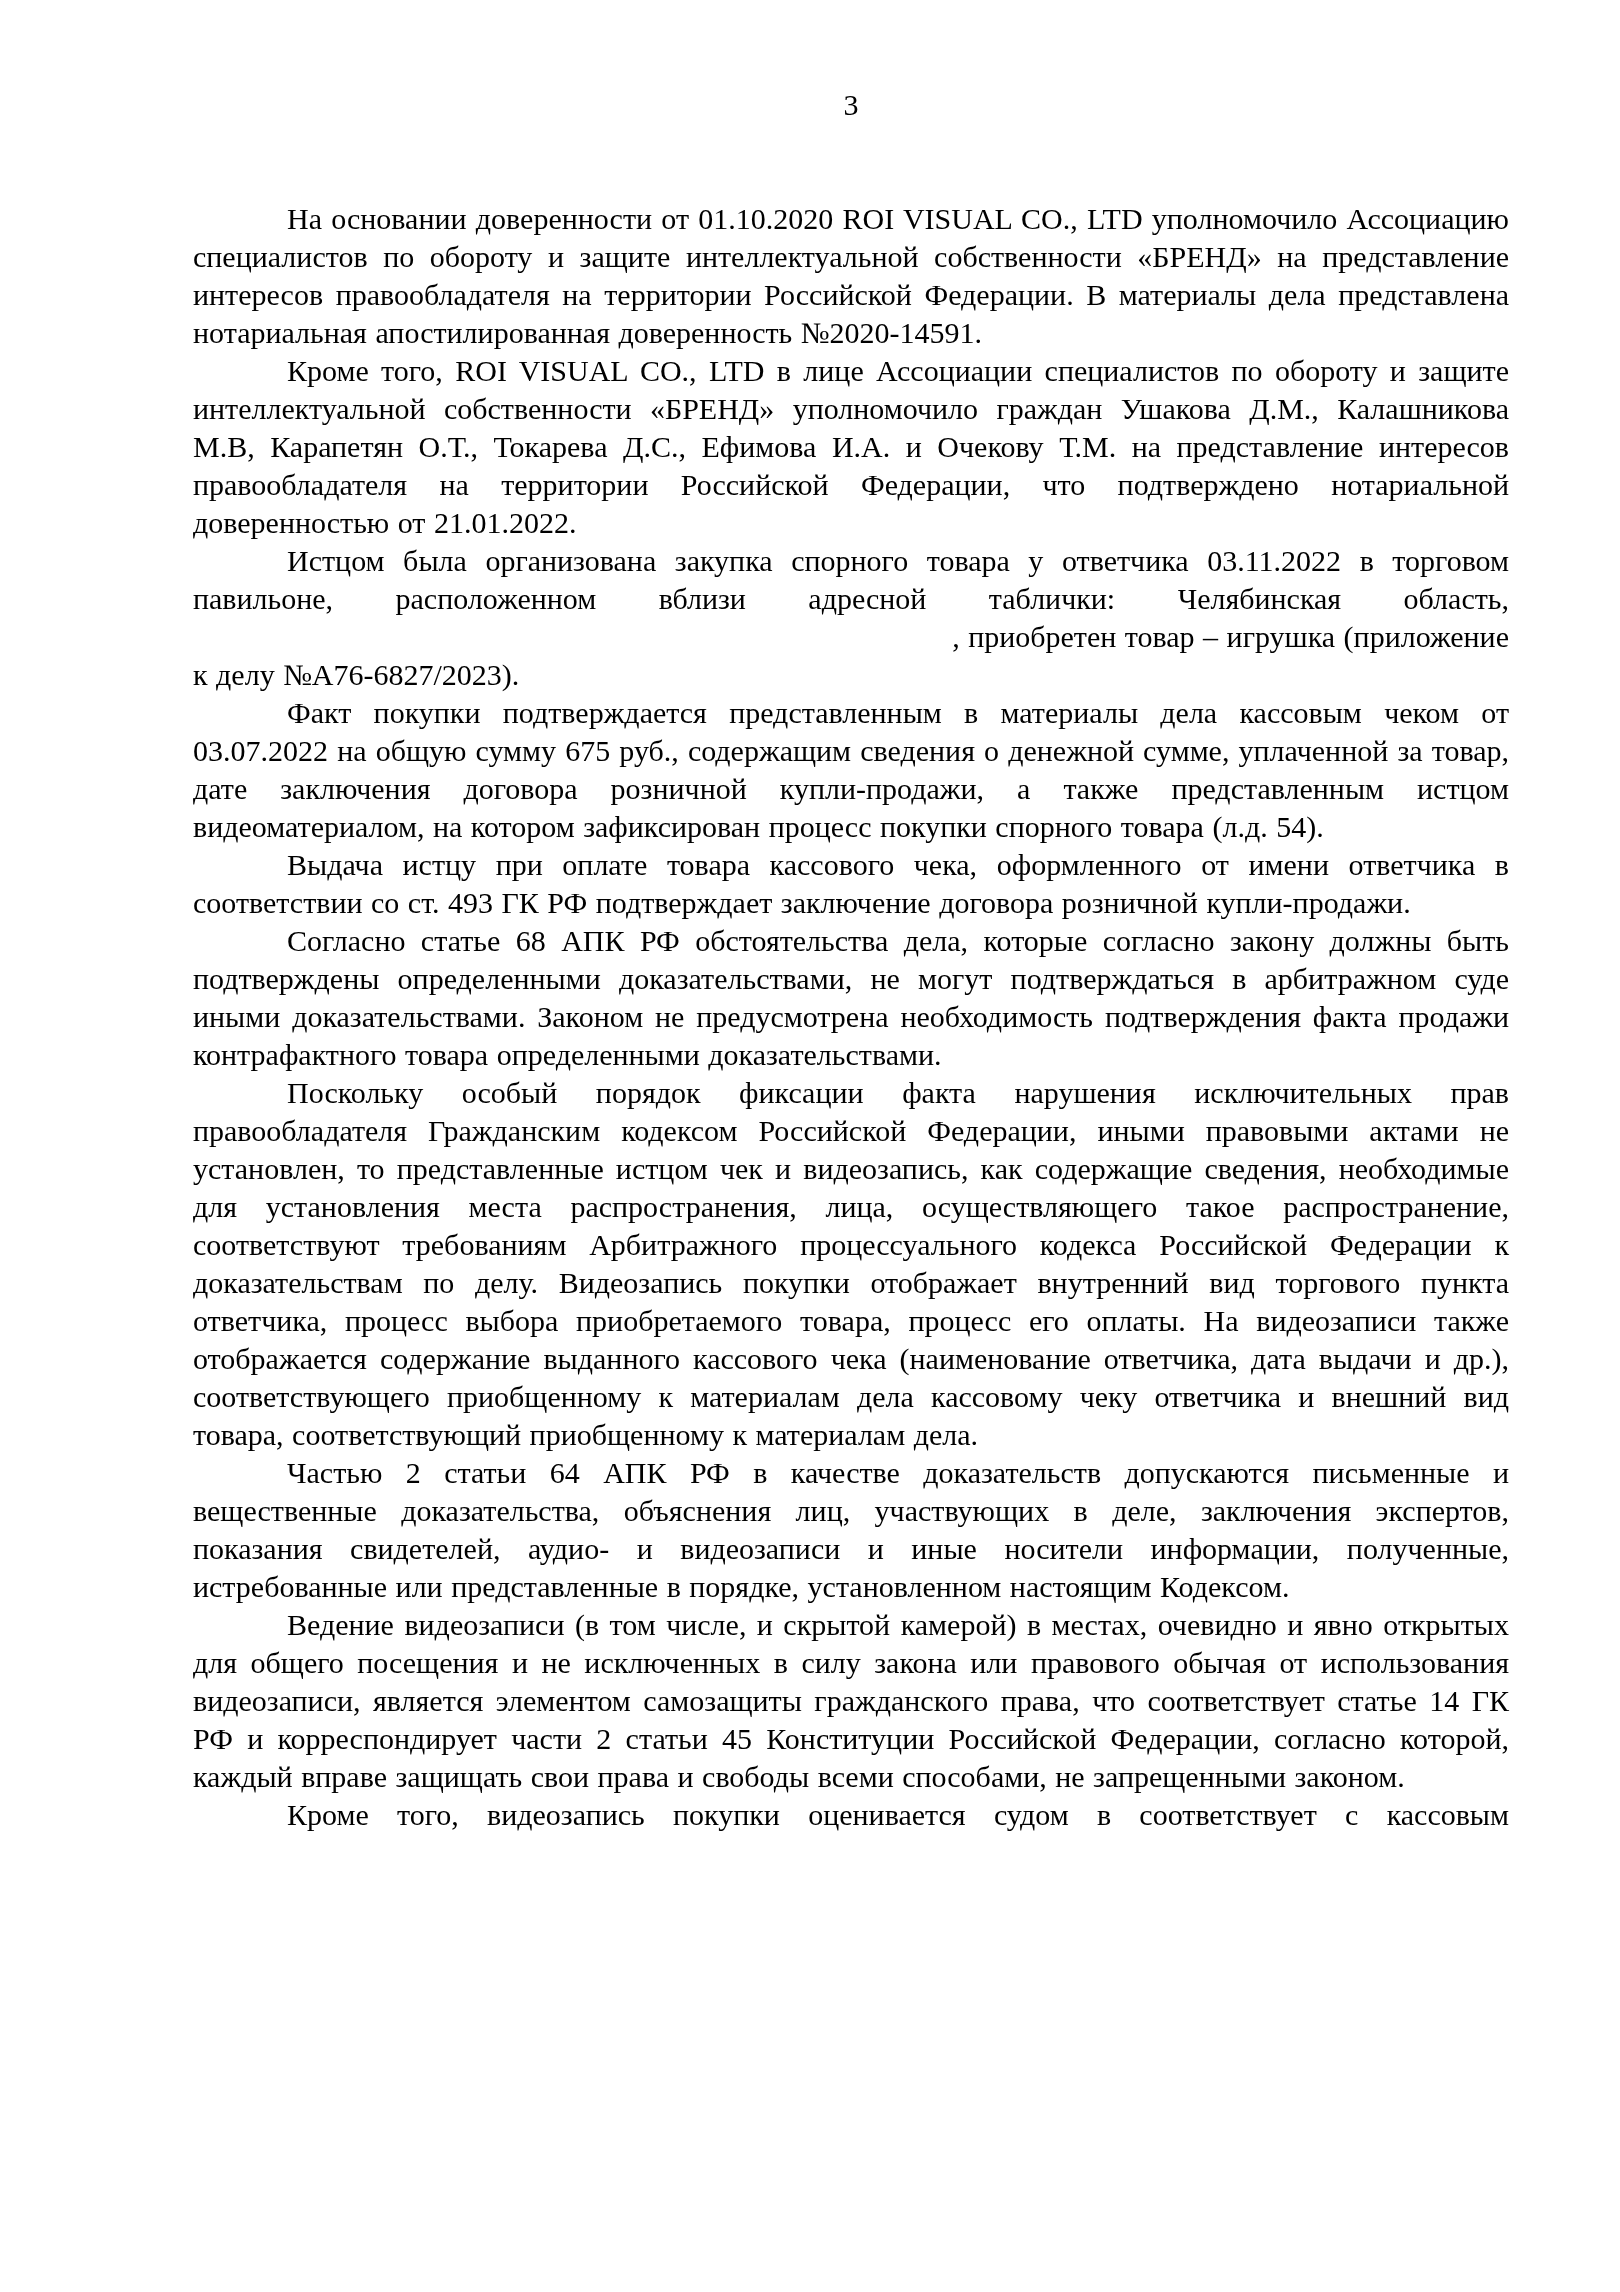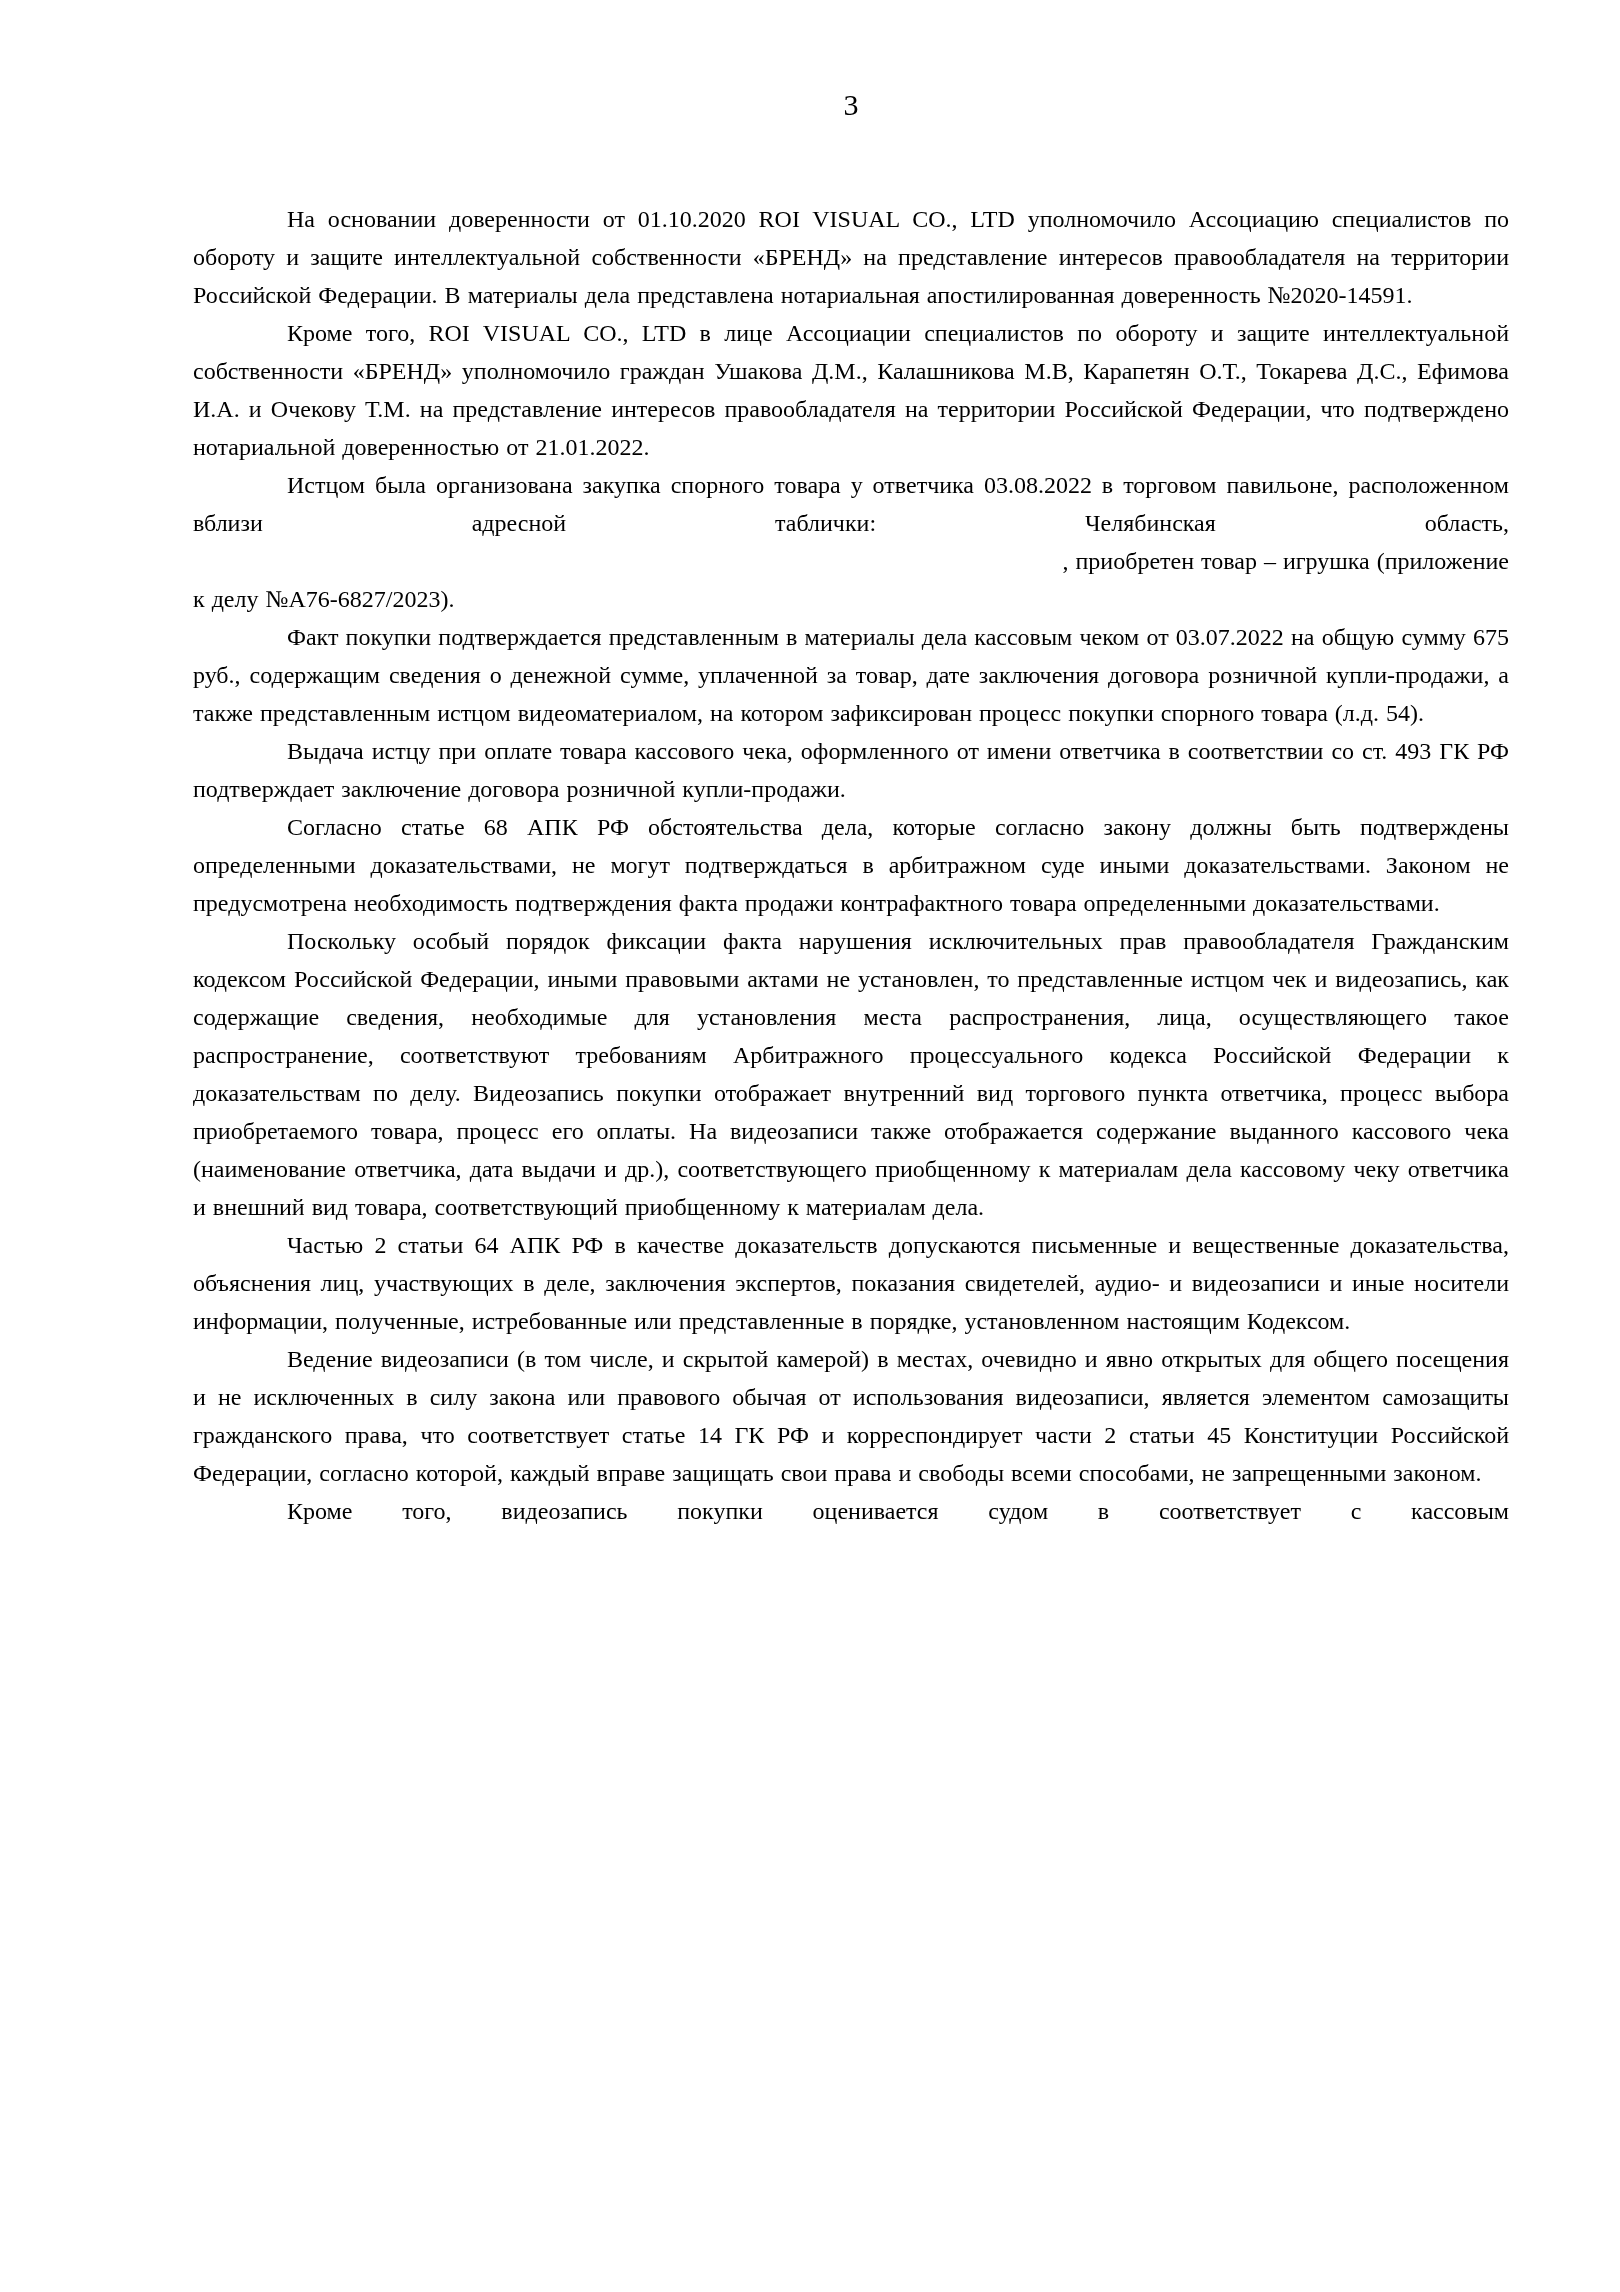--- a/index.html
+++ b/index.html
@@ -18,21 +18,21 @@
     padding: 86px 111px 0 193px;
     overflow: hidden;
   }
   .page-number {
     font-size: 30px;
     line-height: 37px;
     text-align: center;
     margin-bottom: 77px;
   }
   .para {
-    font-size: 24px;
+    font-size: 30px;
     line-height: 38px;
     text-align: justify;
     text-indent: 94px;
     word-spacing: 1px;
   }
   .para.fulljust {
     text-align-last: justify;
   }
   .para.rightline {
     text-align-last: right;
@@ -45,21 +45,21 @@
   }
 </style>
 </head>
 <body>
 
 <div class="page">
   <div class="page-number">3</div>
   <div id="paragraphs">
       <div class="para">На основании доверенности от 01.10.2020 ROI VISUAL CO., LTD уполномочило Ассоциацию специалистов по обороту и защите интеллектуальной собственности «БРЕНД» на представление интересов правообладателя на территории Российской Федерации. В материалы дела представлена нотариальная апостилированная доверенность №2020-14591.</div>
       <div class="para">Кроме того, ROI VISUAL CO., LTD в лице Ассоциации специалистов по обороту и защите интеллектуальной собственности «БРЕНД» уполномочило граждан Ушакова Д.М., Калашникова М.В, Карапетян О.Т., Токарева Д.С., Ефимова И.А. и Очекову Т.М. на представление интересов правообладателя на территории Российской Федерации, что подтверждено нотариальной доверенностью от 21.01.2022.</div>
-      <div class="para fulljust">Истцом была организована закупка спорного товара у ответчика 03.08.2022 в торговом павильоне, расположенном вблизи адресной таблички: Челябинская область,</div>
+      <div class="para fulljust">Истцом была организована закупка спорного товара у ответчика 03.11.2022 в торговом павильоне, расположенном вблизи адресной таблички: Челябинская область,</div>
       <div class="para rightline">, приобретен товар – игрушка (приложение</div>
       <div class="para leftline">к делу №А76-6827/2023).</div>
       <div class="para">Факт покупки подтверждается представленным в материалы дела кассовым чеком от 03.07.2022 на общую сумму 675 руб., содержащим сведения о денежной сумме, уплаченной за товар, дате заключения договора розничной купли-продажи, а также представленным истцом видеоматериалом, на котором зафиксирован процесс покупки спорного товара (л.д. 54).</div>
       <div class="para">Выдача истцу при оплате товара кассового чека, оформленного от имени ответчика в соответствии со ст. 493 ГК РФ подтверждает заключение договора розничной купли-продажи.</div>
       <div class="para">Согласно статье 68 АПК РФ обстоятельства дела, которые согласно закону должны быть подтверждены определенными доказательствами, не могут подтверждаться в арбитражном суде иными доказательствами. Законом не предусмотрена необходимость подтверждения факта продажи контрафактного товара определенными доказательствами.</div>
       <div class="para">Поскольку особый порядок фиксации факта нарушения исключительных прав правообладателя Гражданским кодексом Российской Федерации, иными правовыми актами не установлен, то представленные истцом чек и видеозапись, как содержащие сведения, необходимые для установления места распространения, лица, осуществляющего такое распространение, соответствуют требованиям Арбитражного процессуального кодекса Российской Федерации к доказательствам по делу. Видеозапись покупки отображает внутренний вид торгового пункта ответчика, процесс выбора приобретаемого товара, процесс его оплаты. На видеозаписи также отображается содержание выданного кассового чека (наименование ответчика, дата выдачи и др.), соответствующего приобщенному к материалам дела кассовому чеку ответчика и внешний вид товара, соответствующий приобщенному к материалам дела.</div>
       <div class="para">Частью 2 статьи 64 АПК РФ в качестве доказательств допускаются письменные и вещественные доказательства, объяснения лиц, участвующих в деле, заключения экспертов, показания свидетелей, аудио- и видеозаписи и иные носители информации, полученные, истребованные или представленные в порядке, установленном настоящим Кодексом.</div>
       <div class="para">Ведение видеозаписи (в том числе, и скрытой камерой) в местах, очевидно и явно открытых для общего посещения и не исключенных в силу закона или правового обычая от использования видеозаписи, является элементом самозащиты гражданского права, что соответствует статье 14 ГК РФ и корреспондирует части 2 статьи 45 Конституции Российской Федерации, согласно которой, каждый вправе защищать свои права и свободы всеми способами, не запрещенными законом.</div>
       <div class="para fulljust">Кроме того, видеозапись покупки оценивается судом в соответствует с кассовым</div>
     </div>

